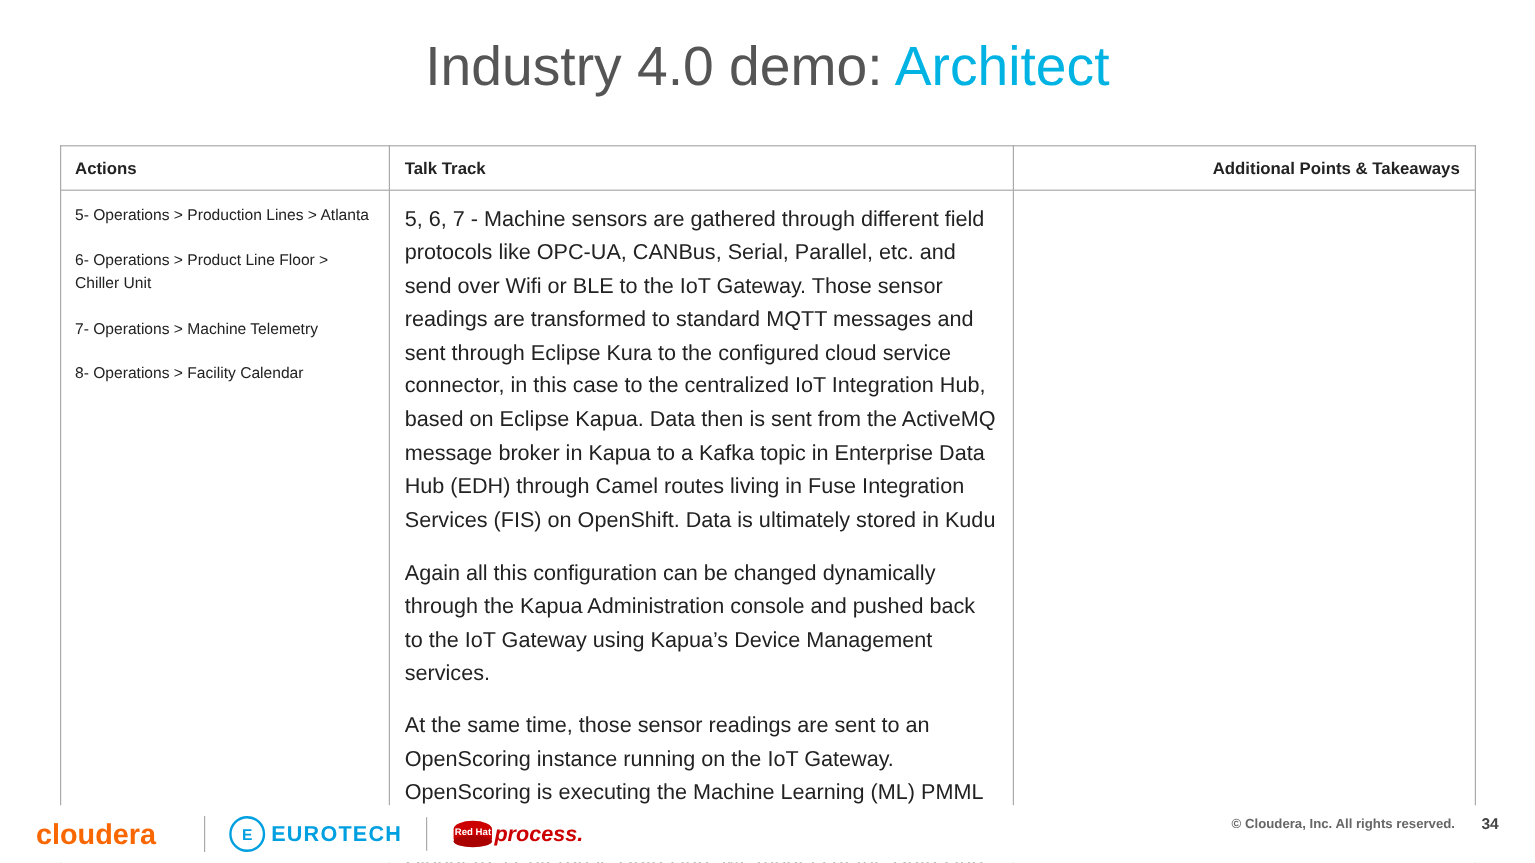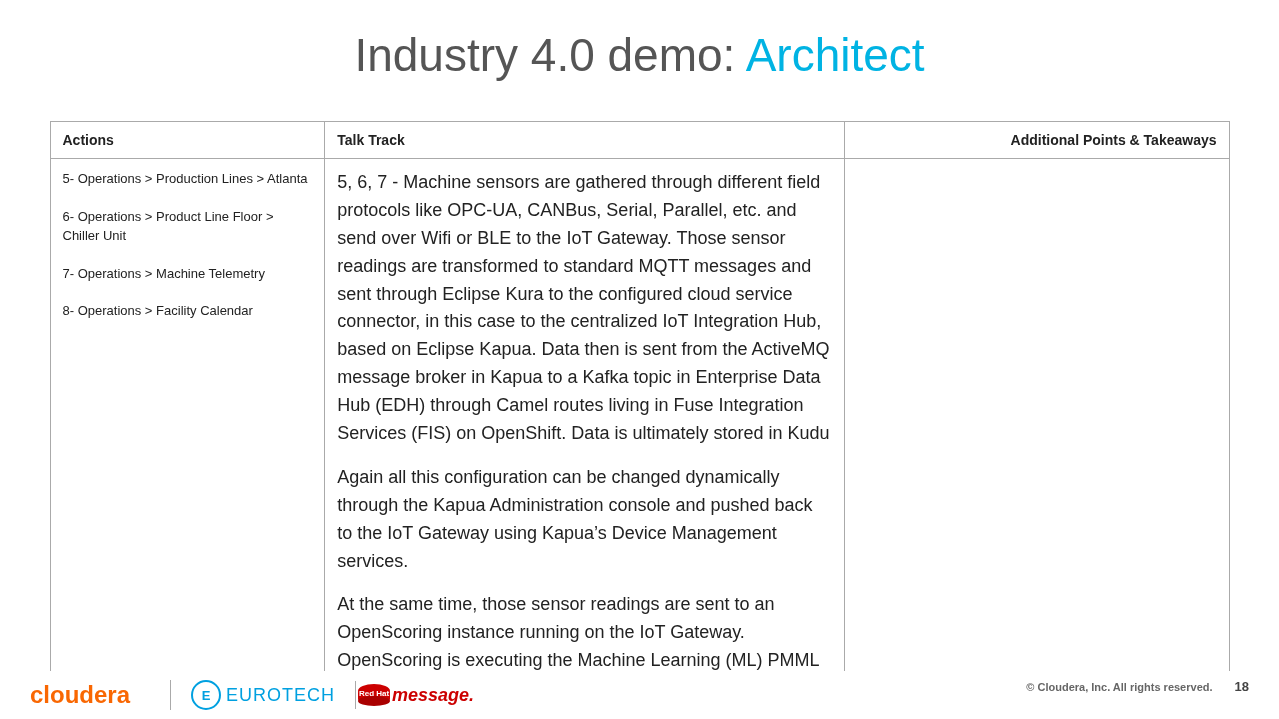--- a/index.html
+++ b/index.html
@@ -140,20 +140,21 @@
       align-items: center;
       border-left: 1px solid #aaa;
       padding-left: 20px;
       margin-right: 20px;
     }
 
     .logo-redhat {
       display: flex;
       align-items: center;
       border-left: 1px solid #aaa;
+      padding-left: 20px;
     }
 
     .footer-copy {
       font-size: 11px;
       color: #666;
       text-align: right;
     }
 
     .page-num {
       font-size: 13px;
@@ -170,21 +171,21 @@
       display: flex;
       align-items: center;
       justify-content: center;
       color: #00a0e0;
       font-weight: 700;
       font-size: 13px;
       margin-right: 5px;
     }
     .eurotech-text {
       font-size: 18px;
-      font-weight: 400;
+      font-weight: 700;
       color: #00a0e0;
       letter-spacing: 1px;
     }
     .redhat-text {
       font-size: 18px;
       color: #cc0000;
       font-weight: 700;
       font-style: italic;
     }
 
@@ -250,24 +251,24 @@
       </div>
 
       <div class="logo-redhat">
 
         <svg width="36" height="28" viewBox="0 0 36 28" xmlns="http://www.w3.org/2000/svg">
           <ellipse cx="18" cy="10" rx="16" ry="7" fill="#cc0000"></ellipse>
           <rect x="2" y="10" width="32" height="10" fill="#cc0000" rx="2"></rect>
           <ellipse cx="18" cy="20" rx="16" ry="5" fill="#aa0000"></ellipse>
           <text x="3" y="15" font-family="Arial" font-size="8" font-weight="bold" fill="white">Red Hat</text>
         </svg>
-        <span class="redhat-text">message.</span>
+        <span class="redhat-text">process.</span>
       </div>
 
     </div>
 
     <div style="display:flex;align-items:center;gap:12px;font-weight:bold;">
       <span class="footer-copy">© Cloudera, Inc. All rights reserved.</span>
-      <span class="page-num">18</span>
+      <span class="page-num">34</span>
     </div>
   </div>
 
 </div>
 
 </body></html>

